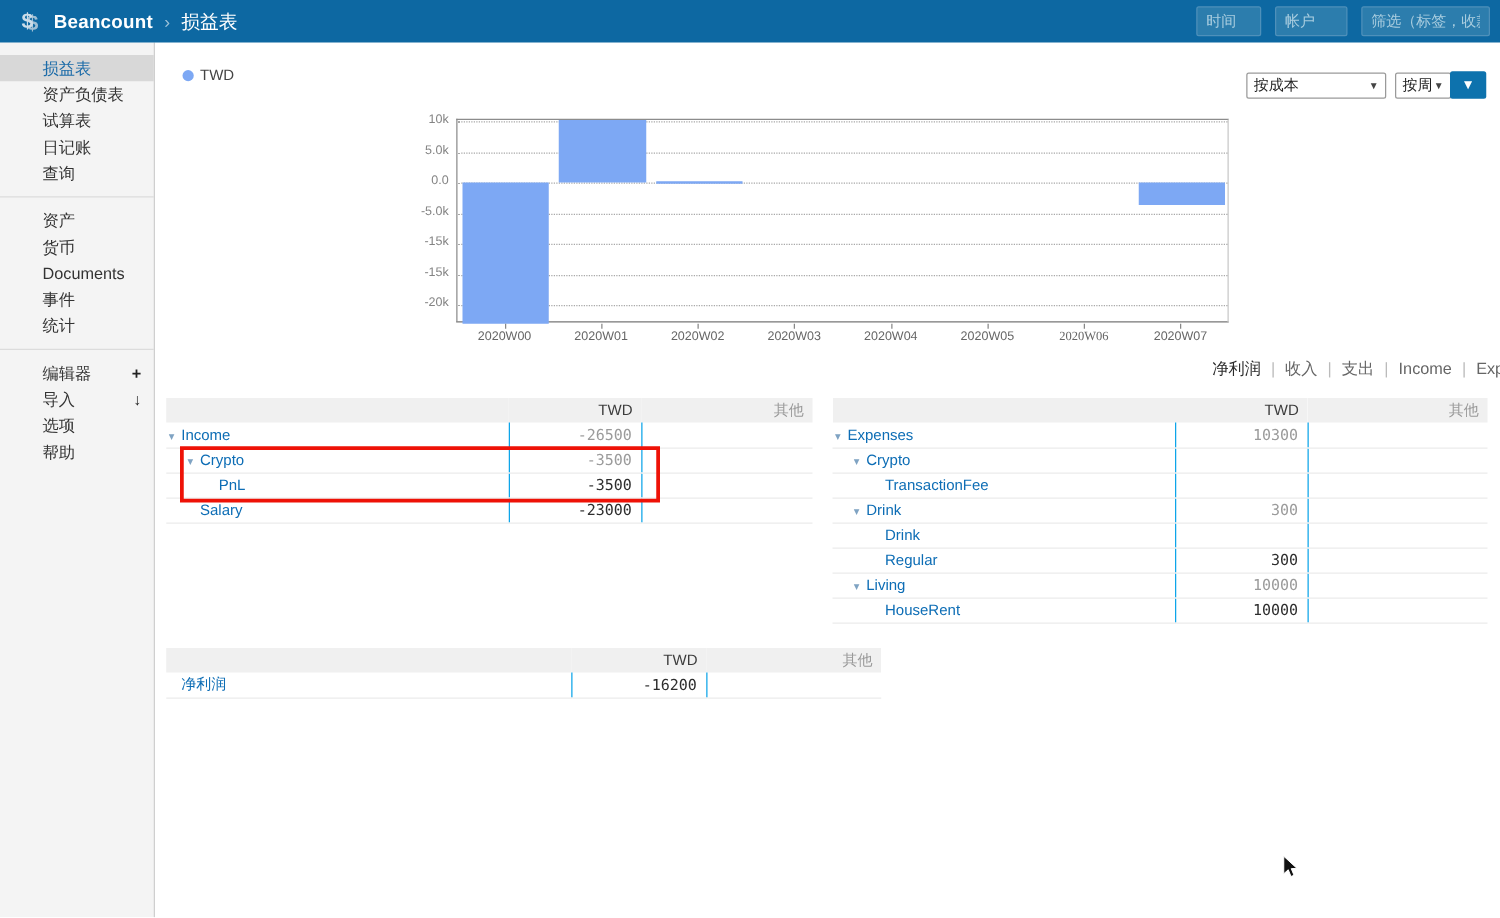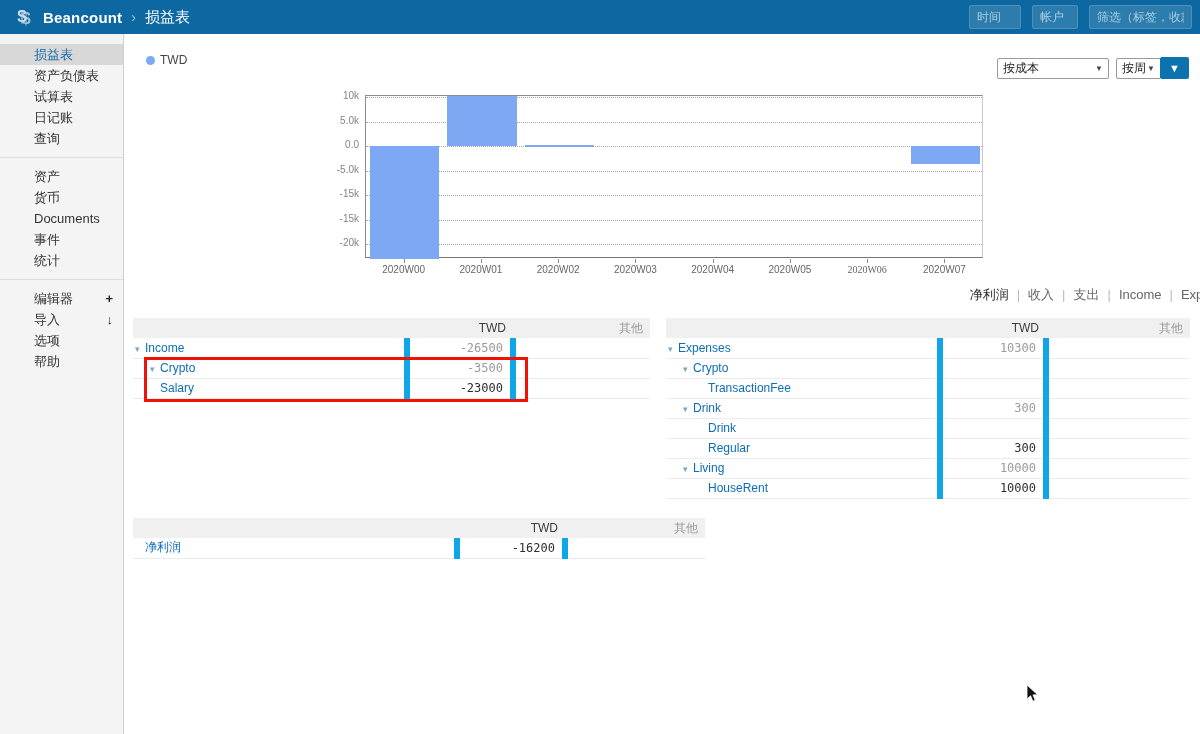--- a/index.html
+++ b/index.html
@@ -12,21 +12,21 @@
          display:flex; align-items:center; }
   .hdr .logo { width:26px; height:24px; margin:0 8px 0 9px; color:#ccdde9; font-weight:bold; font-size:17px;
                line-height:24px; text-align:center; text-shadow:4px 2px 0 #9fbfd4; }
   .hdr .app { color:#fff; font-size:15px; font-weight:bold; letter-spacing:.2px; }
   .hdr .crumb-sep { color:#9cc2d9; margin:0 9px; font-size:14px; }
   .hdr .page { color:#fff; font-size:15px; }
   .hdr .filters { position:absolute; right:8px; top:5px; display:flex; gap:11px; }
   .hdr input { height:24px; background:#2c7dad; border:1px solid #4e90ba; border-radius:2px;
                color:#c3dcea; font-size:12px; padding:0 7px; outline:none; font-family:"Liberation Sans",sans-serif; }
   .hdr input::placeholder { color:#a9cddf; opacity:1; }
-  .in-time { width:52px; } .in-acct { width:46px; } .in-filter { width:103px; }
+  .in-time { width:52px; } .in-acct { width:58px; } .in-filter { width:103px; }
 
   
   .sidebar { position:absolute; top:34px; left:0; width:124px; height:700px; background:#f4f4f4;
              border-right:1px solid #cfcfcf; padding-top:10px; }
   .sb-item { position:relative; height:21px; line-height:21px; padding-left:34px; font-size:13px; color:#333;
              cursor:pointer; white-space:nowrap; }
   .sb-item.active { background:#d8d8d8; color:#1b6ba8; }
   .sb-suffix { position:absolute; right:10px; top:0; color:#222; font-size:13px; font-weight:bold; }
   .sb-div { border-top:1px solid #dcdcdc; margin:8px 0; }
 
@@ -59,21 +59,21 @@
   .modes .m.active { color:#2b2b2b; }
   .modes .sep { color:#bbb; padding:0 4px; }
 
   
   table { border-collapse:collapse; table-layout:fixed; position:absolute; font-size:12px; }
   th,td { height:20px; padding:0; overflow:hidden; white-space:nowrap; }
   thead th { background:#f0f0f0; font-weight:normal; color:#3c3c3c; text-align:right; padding-right:7px; font-size:12px; }
   thead th.other { color:#999; }
   tbody td { border-bottom:1px solid #ececec; }
   td.num { text-align:right; padding-right:7px; font-family:"DejaVu Sans Mono", monospace; font-size:12px;
-           border-left:6px solid #0ea5e9; color:#2e2e2e; }
+           border-left:1px solid #0ea5e9; color:#2e2e2e; }
   td.num.muted { color:#9b9b9b; }
   .acct { color:#0d6db5; text-decoration:none; cursor:pointer; }
   .tgl { display:inline-block; width:10px; color:#7fa3c3; font-size:9px; cursor:pointer; }
   .t-income { left:8px; top:284px; width:517px; }
   .t-expenses { left:541px; top:284px; width:524px; }
   .t-net { left:8px; top:484px; width:572px; }
 
   .redbox { position:absolute; left:19px; top:323px; width:384px; height:45px;
             border:3px solid #ee1207; z-index:8; pointer-events:none; }
 
@@ -191,20 +191,25 @@
               <td style="padding-left: 2px;"><span class="tgl">▾</span><a class="acct">Income</a></td>
               <td class="num muted">-26500</td>
               <td class="num"></td>
             </tr>
             <tr>
               <td style="padding-left: 17px;"><span class="tgl">▾</span><a class="acct">Crypto</a></td>
               <td class="num muted">-3500</td>
               <td class="num"></td>
             </tr>
             <tr>
+              <td style="padding-left: 42px;"><a class="acct">PnL</a></td>
+              <td class="num">-3500</td>
+              <td class="num"></td>
+            </tr>
+            <tr>
               <td style="padding-left: 27px;"><a class="acct">Salary</a></td>
               <td class="num">-23000</td>
               <td class="num"></td>
             </tr>
           </tbody>
         </table>
       </div>
     <div id="tbl-expenses">
         <table class="t-expenses">
           <colgroup>

